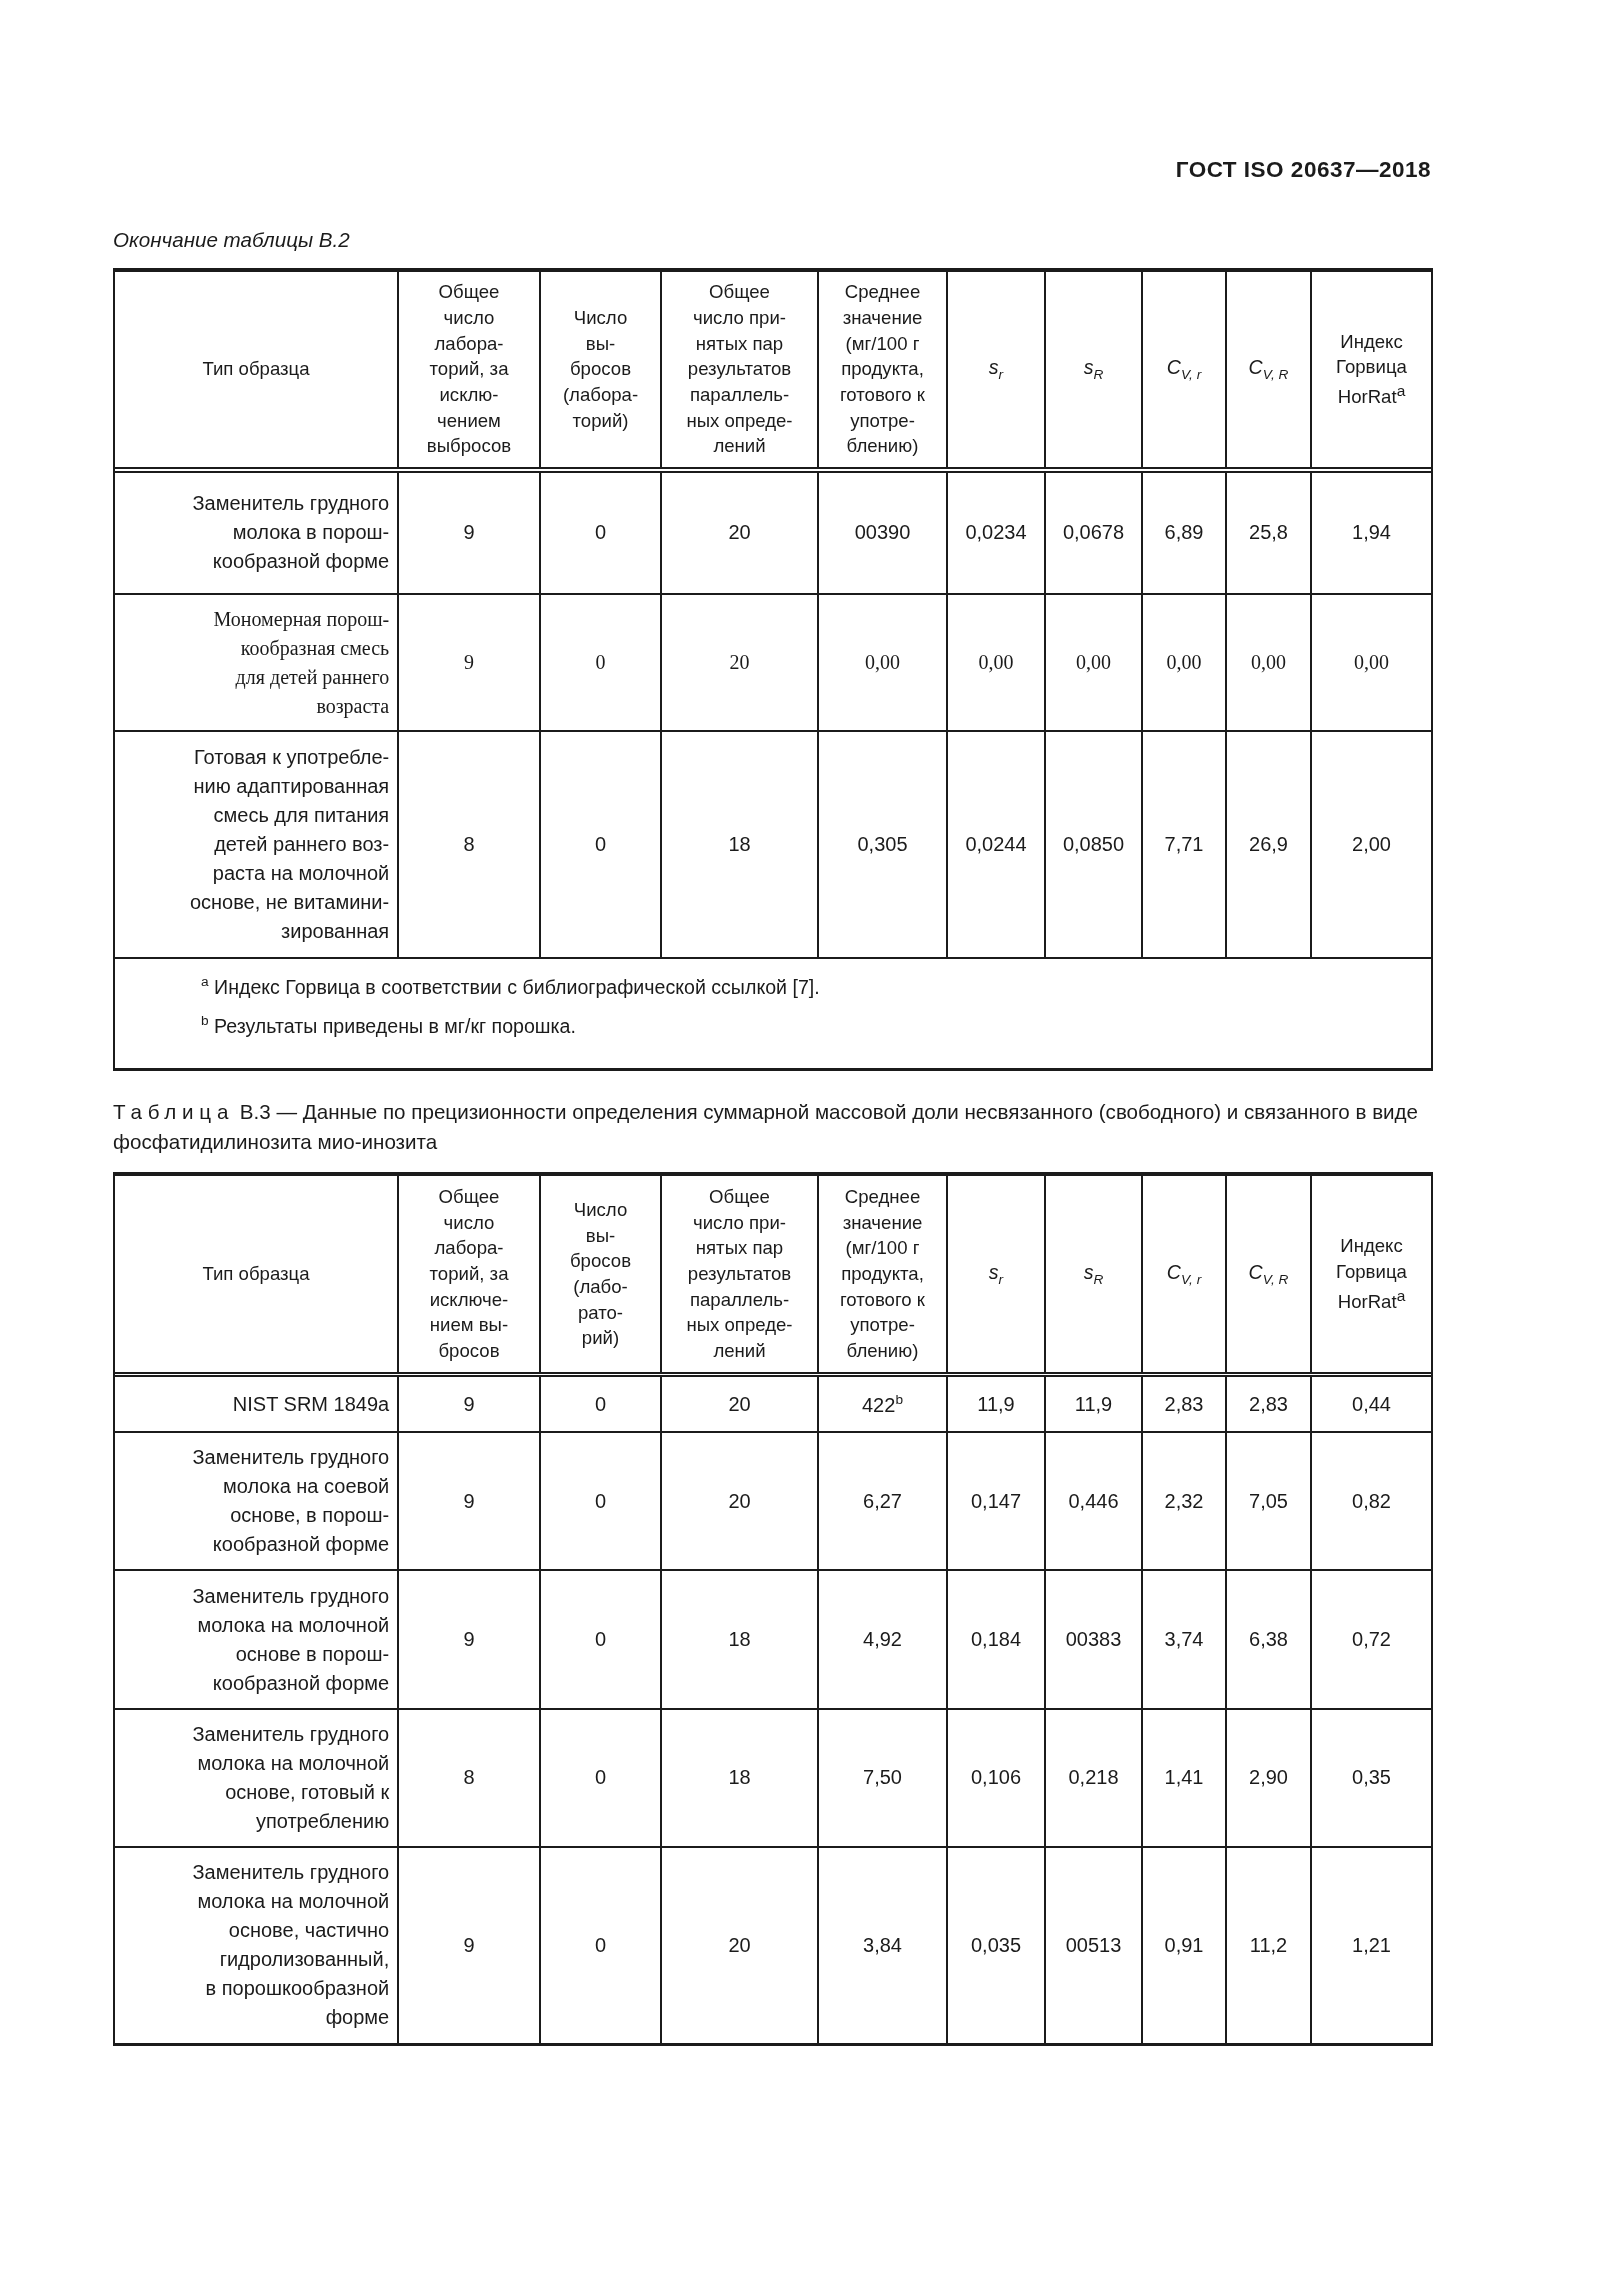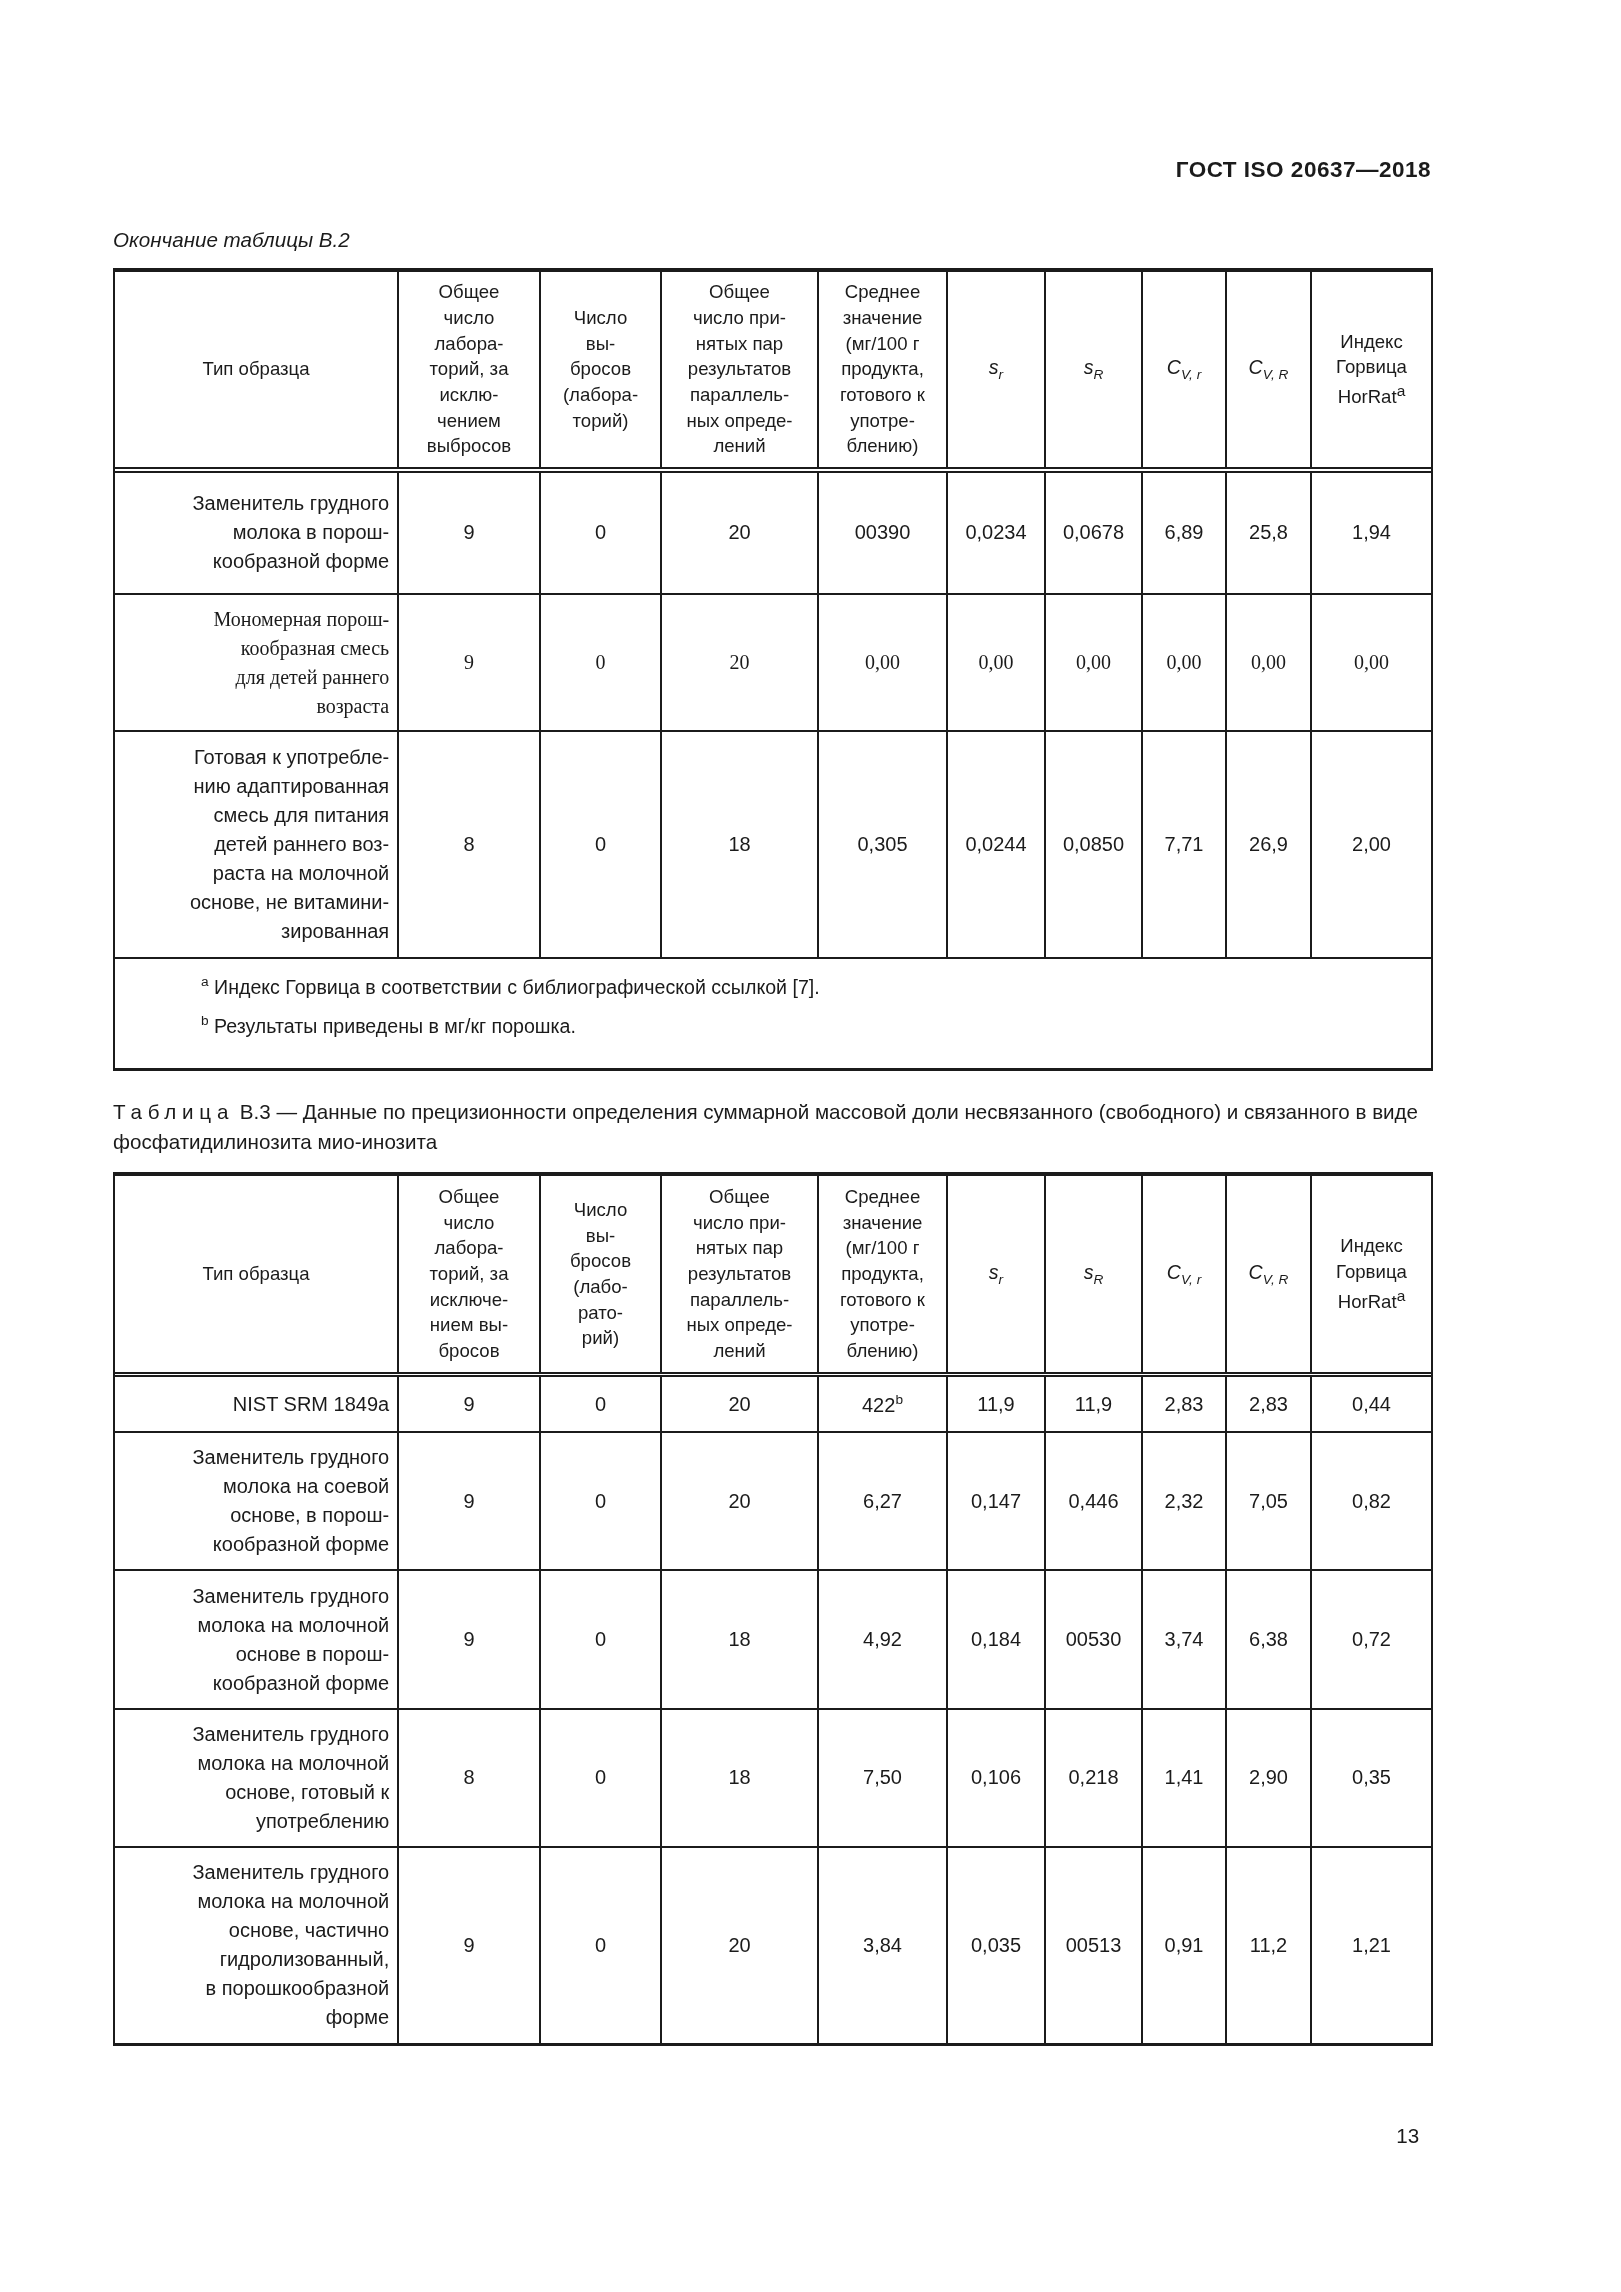--- a/index.html
+++ b/index.html
@@ -245,21 +245,21 @@
           <td class="num-cell">7,05</td>
           <td class="num-cell">0,82</td>
         </tr>
         <tr class="data-row r2">
           <td class="type-cell">Заменитель грудного<br>молока на молочной<br>основе в порош-<br>кообразной форме</td>
           <td class="num-cell">9</td>
           <td class="num-cell">0</td>
           <td class="num-cell">18</td>
           <td class="num-cell">4,92</td>
           <td class="num-cell">0,184</td>
-          <td class="num-cell">00530</td>
+          <td class="num-cell">00383</td>
           <td class="num-cell">3,74</td>
           <td class="num-cell">6,38</td>
           <td class="num-cell">0,72</td>
         </tr>
         <tr class="data-row r3">
           <td class="type-cell">Заменитель грудного<br>молока на молочной<br>основе, готовый к<br>употреблению</td>
           <td class="num-cell">8</td>
           <td class="num-cell">0</td>
           <td class="num-cell">18</td>
           <td class="num-cell">7,50</td>
@@ -277,16 +277,15 @@
           <td class="num-cell">3,84</td>
           <td class="num-cell">0,035</td>
           <td class="num-cell">00513</td>
           <td class="num-cell">0,91</td>
           <td class="num-cell">11,2</td>
           <td class="num-cell">1,21</td>
         </tr>
       </tbody>
   </table>
 
-  <div class="page-number">13</div>
 
 </div>
 
 
 </body></html>

